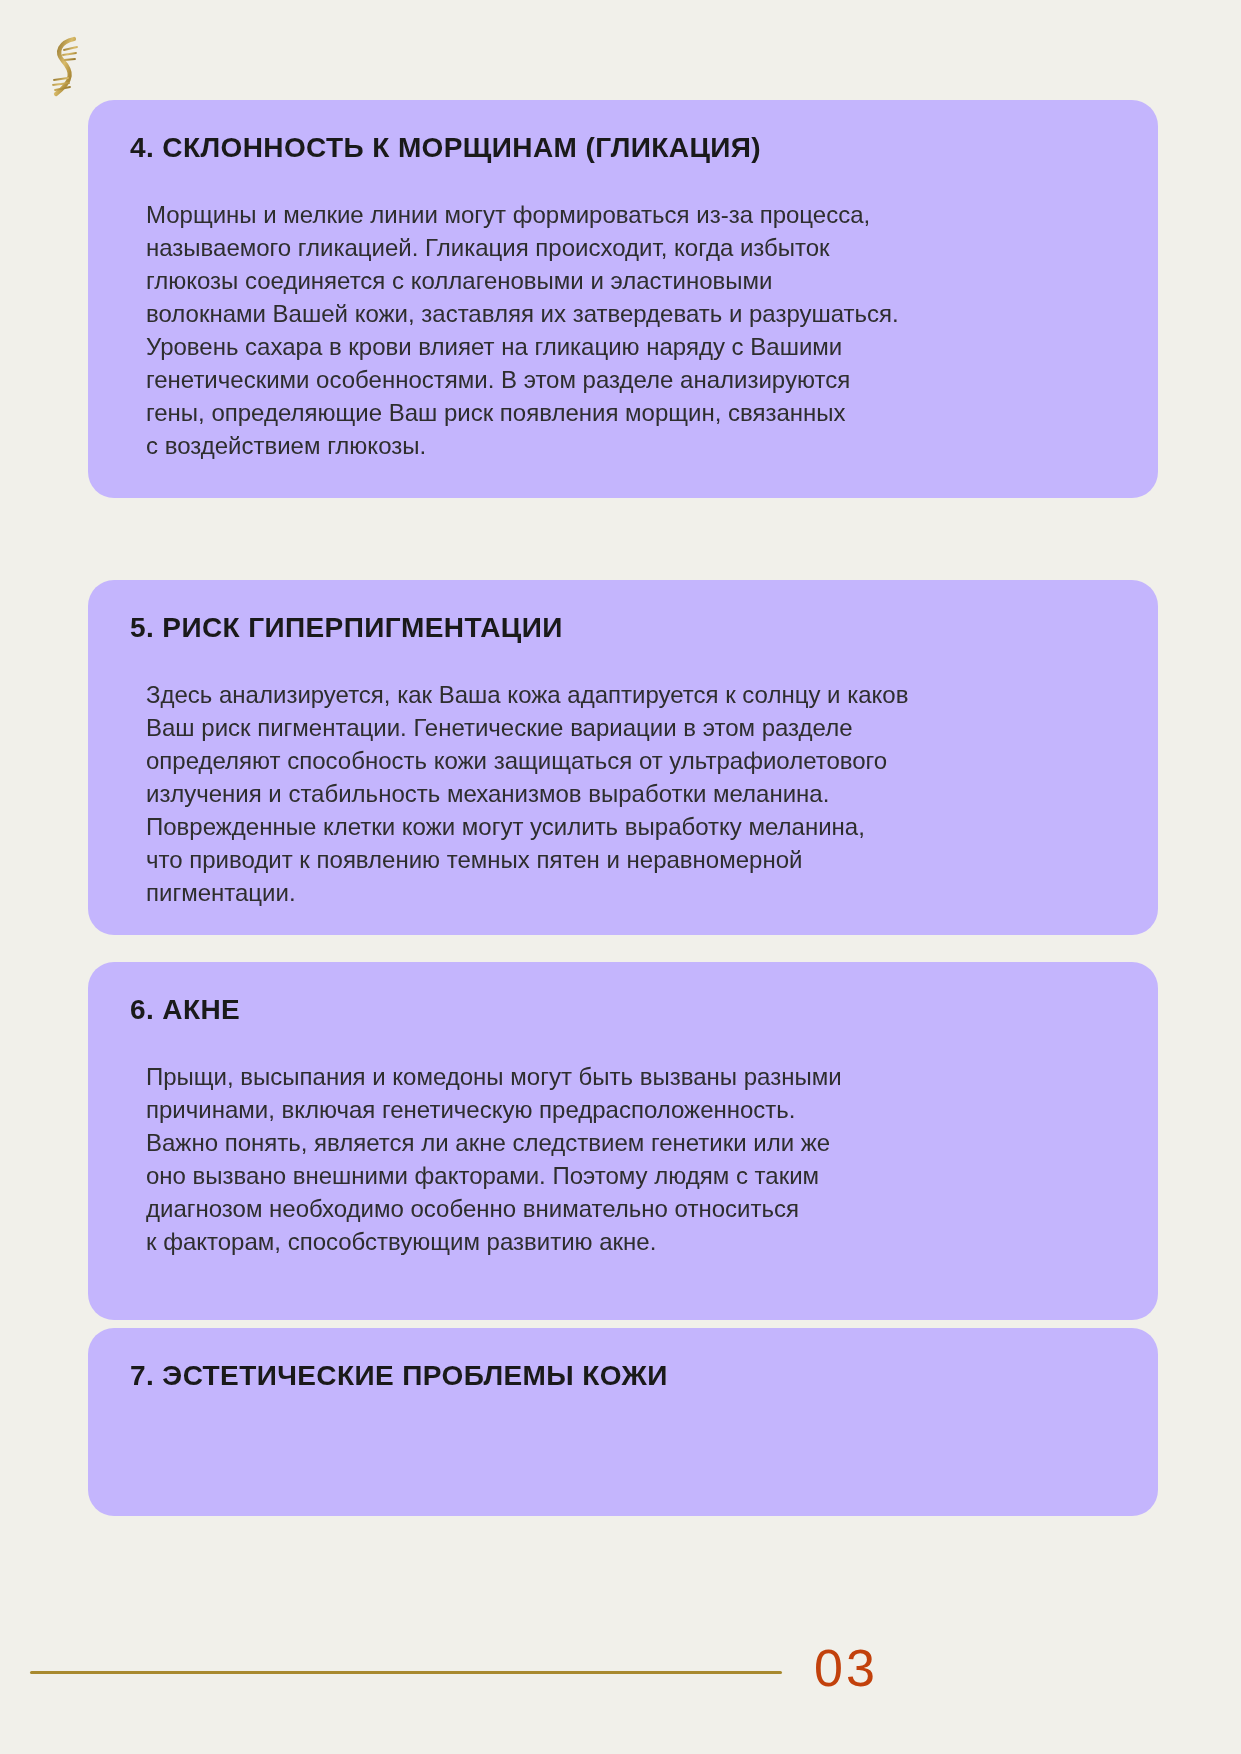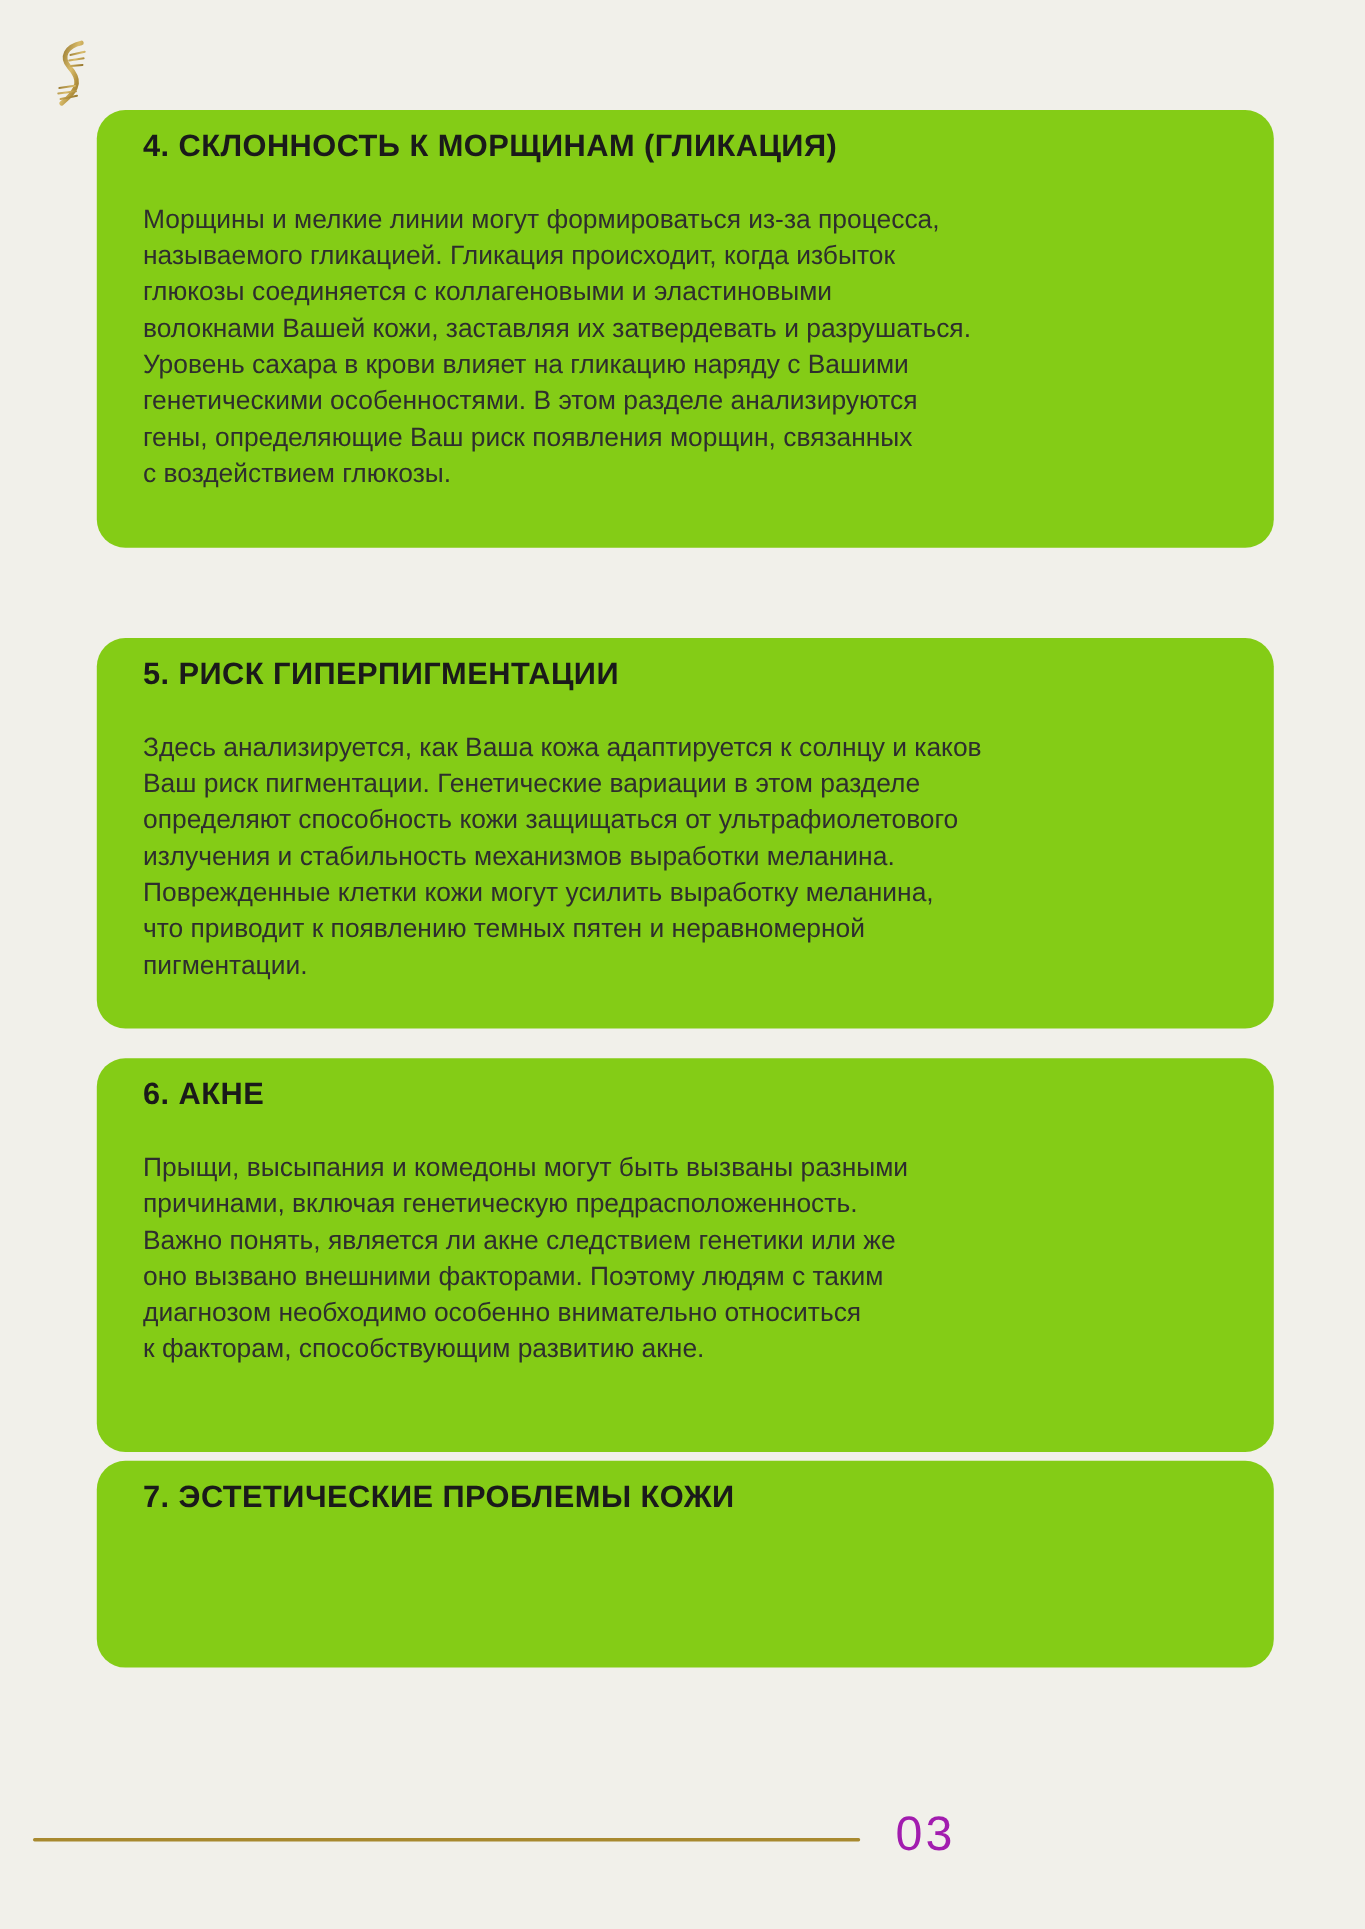--- a/index.html
+++ b/index.html
@@ -12,60 +12,60 @@
   }
   .logo {
     position: absolute;
     left: 44px; top: 36px;
     width: 44px; height: 66px;
   }
   .card {
     position: absolute;
     left: 88px;
     width: 1070px;
-    background: #84cc16;
+    background: #c4b5fd;
     border-radius: 26px;
     box-sizing: border-box;
-    padding: 15px 48px 0 42px;
+    padding: 30px 48px 0 42px;
   }
   .card-1 { top: 100px;  height: 398px; }
   .card-2 { top: 580px;  height: 355px; }
   .card-3 { top: 962px;  height: 358px; }
   .card-4 { top: 1328px; height: 188px; }
   .card h2 {
     margin: 0 0 32px 0;
     font-size: 28px;
     line-height: 36px;
     font-weight: bold;
     letter-spacing: 0.4px;
     color: #1a1a1a;
   }
   .card p {
-    margin: 0;
+    margin: 16px;
     font-size: 24px;
     line-height: 33px;
     font-weight: 400;
     color: #2e2e2e;
     white-space: pre-line;
   }
   .footer-rule {
     position: absolute;
     left: 30px; top: 1671px;
     width: 752px; height: 3px;
     background: #a8892f;
     border-radius: 2px;
   }
   .page-number {
     position: absolute;
     left: 814px; top: 1644px;
-    font-size: 44px;
+    font-size: 52px;
     line-height: 48px;
     font-weight: 300;
     letter-spacing: 3px;
-    color: #a21caf;
+    color: #c2410c;
   }
 </style>
 </head>
 <body>
 
 <svg class="logo" viewBox="0 0 44 66" aria-hidden="true">
   <defs>
     <linearGradient id="gold" x1="0" y1="0" x2="1" y2="1">
       <stop offset="0" stop-color="#8f712a"></stop>
       <stop offset="0.45" stop-color="#d9bc6b"></stop>

